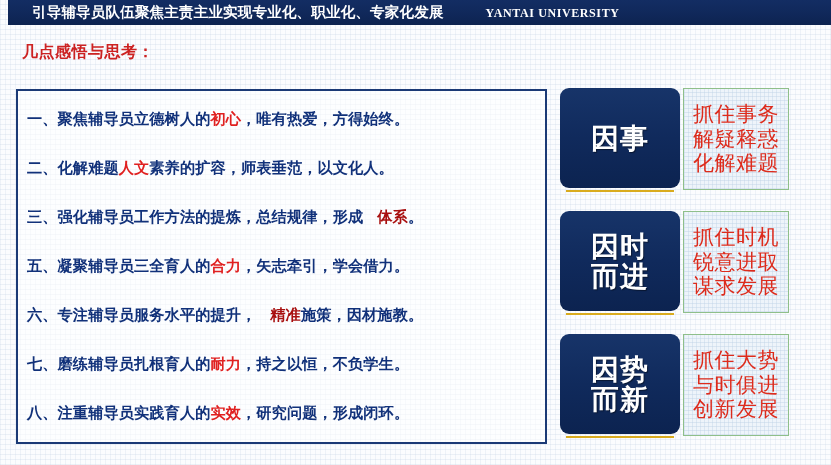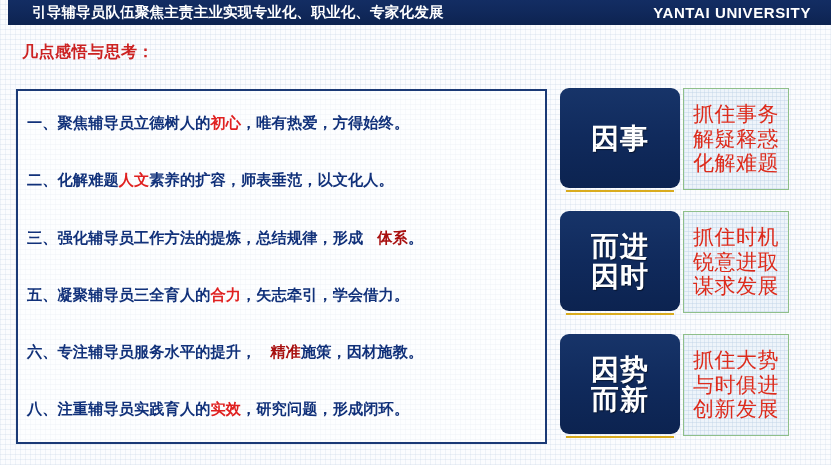--- a/index.html
+++ b/index.html
@@ -28,41 +28,42 @@
   
   #header-bar {
     position: absolute;
     left: 8px;
     top: 0px;
     width: 823px;
     height: 25px;
     background: linear-gradient(180deg, #132d63 0%, #10285a 55%, #0d2350 100%);
     display: flex;
     align-items: center;
-    justify-content: space-between;
+    justify-content: flex-start;
     box-sizing: border-box;
     padding-left: 24px;
-    padding-right: 20px;
+    padding-right: 2px;
   }
   #header-title {
     color: #ffffff;
     font-size: 14.5px;
     font-weight: bold;
     letter-spacing: 0.2px;
     white-space: nowrap;
     line-height: 1;
   }
   #header-brand {
     color: #ffffff;
-    font-family: Liberation Sans, sans-serif;
-    font-size: 15px;
+    font-family: Liberation Serif, serif;
+    font-size: 12px;
     font-weight: bold;
     letter-spacing: 0.6px;
     white-space: nowrap;
     line-height: 1;
+    margin-left: 42px;
   }
 
   
   #subtitle {
     position: absolute;
     left: 22px;
     top: 42px;
     color: #cc2222;
     font-size: 16px;
     font-weight: bold;
@@ -193,20 +194,23 @@
     <div class="list-line">
       <span>三、</span><span>强化辅导员工作方法的提炼，总结规律，形成</span><span class="hl-darkred">体系</span><span>。</span>
     </div>
     <div class="list-line">
       <span>五、</span><span>凝聚辅导员三全育人的</span><span class="hl-red">合力</span><span>，矢志牵引，学会借力。</span>
     </div>
     <div class="list-line">
       <span>六、</span><span>专注辅导员服务水平的提升，</span><span class="hl-darkred">精准</span><span>施策，因材施教。</span>
     </div>
     <div class="list-line">
+      <span>七、</span><span>磨练辅导员扎根育人的</span><span class="hl-red">耐力</span><span>，持之以恒，不负学生。</span>
+    </div>
+    <div class="list-line">
       <span>八、</span><span>注重辅导员实践育人的</span><span class="hl-red">实效</span><span>，研究问题，形成闭环。</span>
     </div>
   </div>
 
   <div id="right-col">
 
     <div class="panel-row">
       <div class="navy-card-wrap">
         <div class="navy-card">
           <div class="navy-text">因事</div>
@@ -216,22 +220,22 @@
       <div class="green-card">
         <div class="green-line">抓住事务</div>
         <div class="green-line">解疑释惑</div>
         <div class="green-line">化解难题</div>
       </div>
     </div>
 
     <div class="panel-row">
       <div class="navy-card-wrap">
         <div class="navy-card">
+          <div class="navy-text">因时</div>
           <div class="navy-text">而进</div>
-          <div class="navy-text">因时</div>
         </div>
         <div class="gold-bar"></div>
       </div>
       <div class="green-card">
         <div class="green-line">抓住时机</div>
         <div class="green-line">锐意进取</div>
         <div class="green-line">谋求发展</div>
       </div>
     </div>
 

